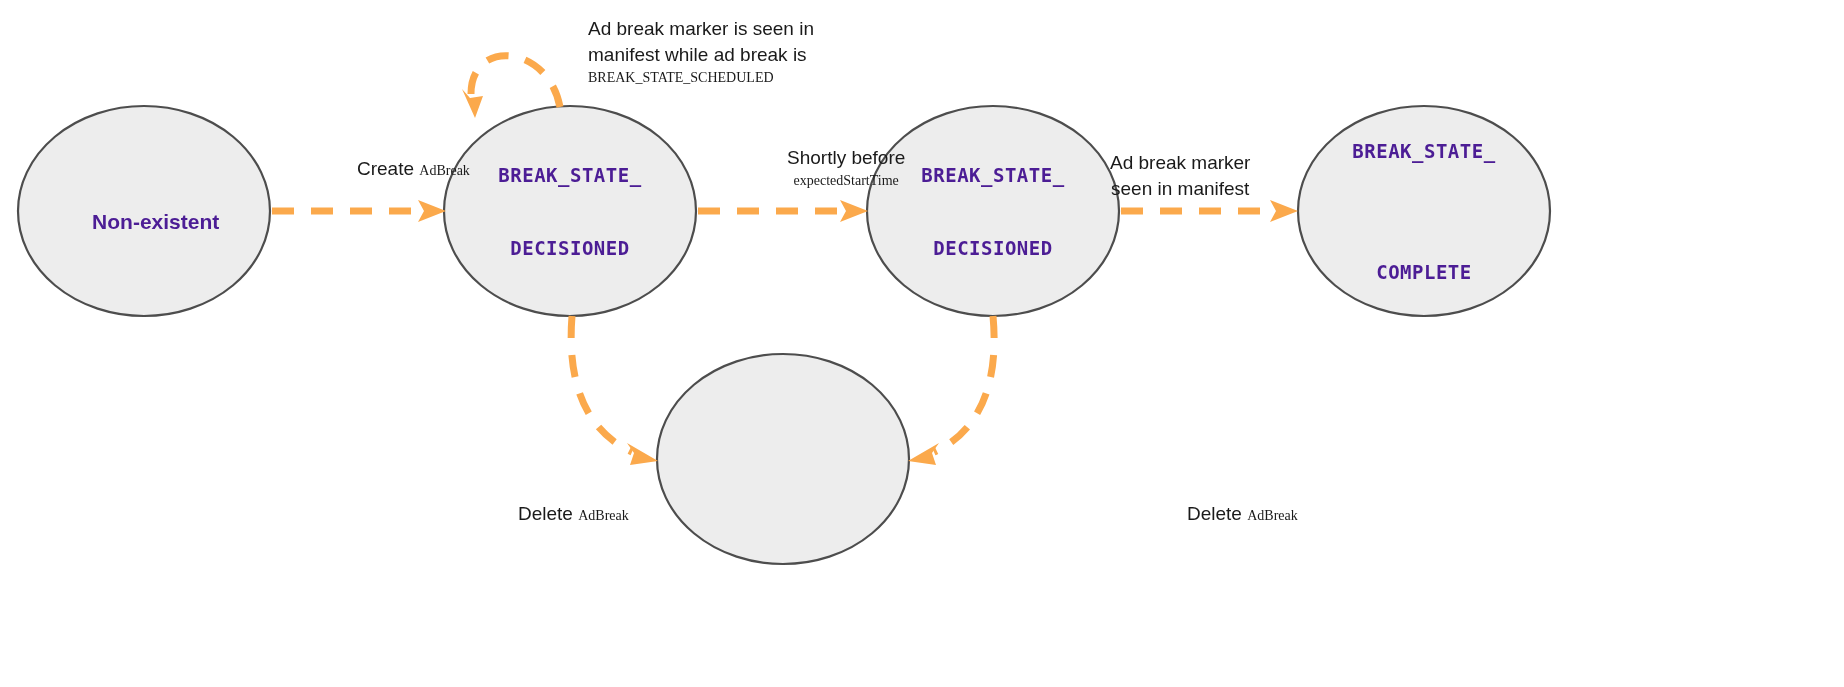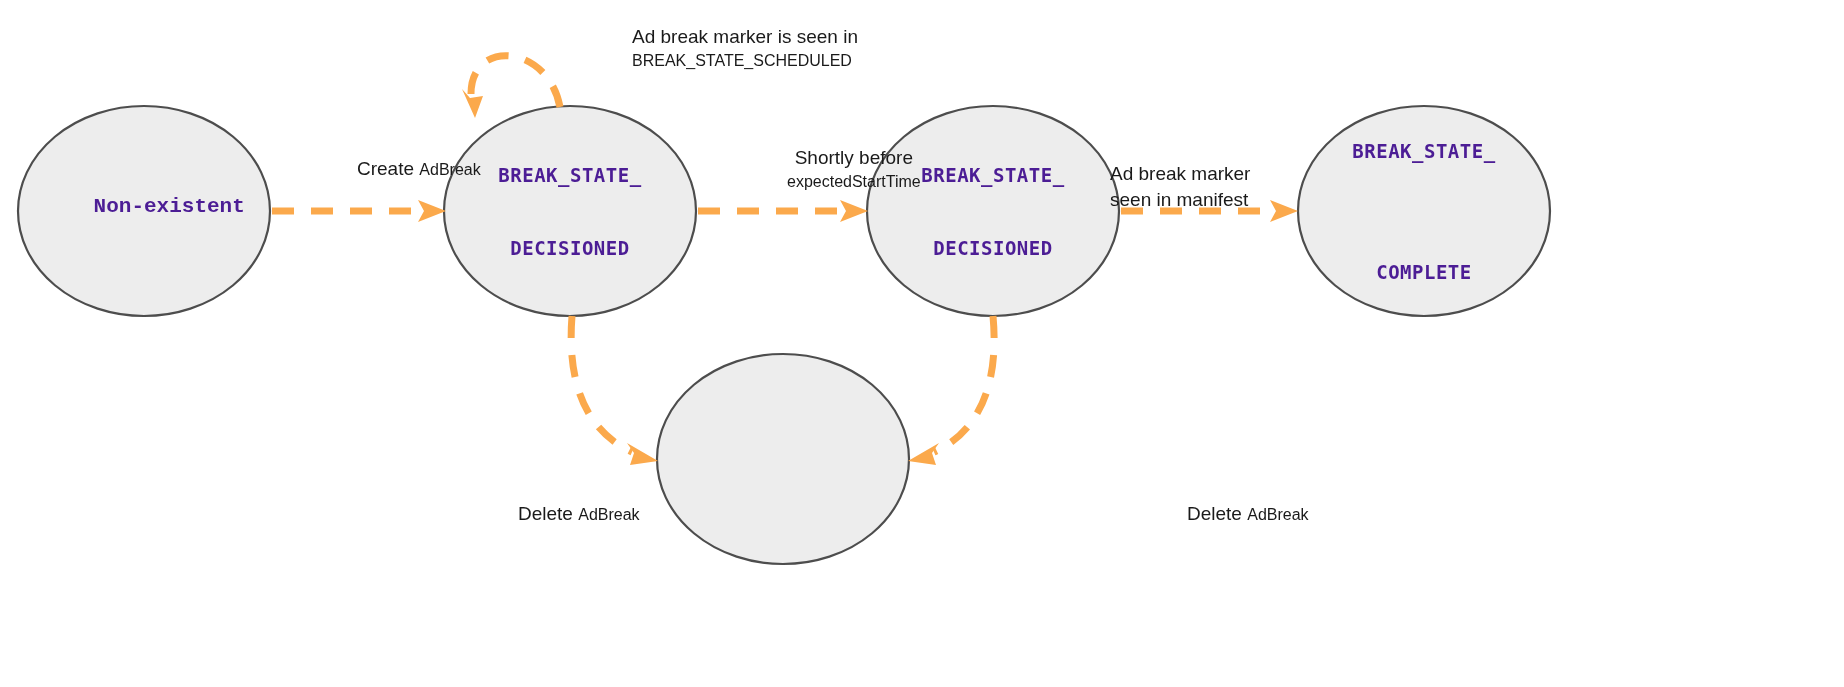--- a/index.html
+++ b/index.html
@@ -65,22 +65,22 @@
   .edge-label {
     position: absolute;
     color: #1a1a1a;
     font-family: "Liberation Sans", sans-serif;
     font-size: 19px;
     line-height: 1.38;
     white-space: nowrap;
     pointer-events: none;
   }
   .edge-label .code {
-    font-family: Liberation Sans, sans-serif;
-    font-size: 16px;
+    font-family: Liberation Serif, serif;
+    font-size: 14px;
   }
   .edge-label.lines { display: block; }
   .edge-label .ln { display: block; }
 </style>
 </head>
 <body>
 
 <div id="diagram-root">
 
   <svg class="canvas" viewBox="0 0 1844 687">
@@ -118,21 +118,21 @@
       <path class="edge-path" d="M 572 316 C 566 392 592 434 632 452"></path>
       <polygon class="arrow-head" points="658,461 627,443 634,453 630,465"></polygon>
     </g>
 
     <g>
       <path class="edge-path" d="M 993 316 C 1000 392 974 434 934 452"></path>
       <polygon class="arrow-head" points="908,461 939,443 932,453 936,465"></polygon>
     </g>
   </svg>
 
-  <div class="node-label sans" style="left:144px; top:207px;font-family:Liberation Mono, monospace;">
+  <div class="node-label sans" style="left:144px; top:222px;">
     <span class="ln">Non-existent</span>
   </div>
 
   <div class="node-label mono" style="left:570px; top:211px;">
     <span class="ln" style="display:block;">BREAK_STATE_</span>
     <span class="ln" style="display:block;">DECISIONED</span>
   </div>
 
   <div class="node-label mono" style="left:993px; top:211px;">
     <span class="ln" style="display:block;">BREAK_STATE_</span>
@@ -142,31 +142,32 @@
   <div class="node-label mono" style="left:1424px; top:211px;">
     <span class="ln" style="display:block;">BREAK_STATE_</span>
     <span class="ln" style="display:block;margin-top:48px;">COMPLETE</span>
   </div>
 
 
   <div class="edge-label" style="left:357px; top:156px;">
     <span>Create </span><span class="code">AdBreak</span>
   </div>
 
-  <div class="edge-label lines" style="left:588px; top:24px;margin-left:44px;">
+  <div class="edge-label lines" style="left:588px; top:16px;">
     <span class="ln">Ad break marker is seen in</span>
+    <span class="ln">manifest while ad break is</span>
     <span class="ln code">BREAK_STATE_SCHEDULED</span>
   </div>
 
   <div class="edge-label lines" style="left:787px; top:145px;text-align:center;">
     <span class="ln">Shortly before</span>
     <span class="ln code">expectedStartTime</span>
   </div>
 
-  <div class="edge-label lines" style="left:1110px; top:161px;">
+  <div class="edge-label lines" style="left:1110px; top:150px;text-align:center;">
     <span class="ln">Ad break marker</span>
     <span class="ln">seen in manifest</span>
   </div>
 
   <div class="edge-label" style="left:518px; top:501px;">
     <span>Delete </span><span class="code">AdBreak</span>
   </div>
 
   <div class="edge-label" style="left:1187px; top:501px;">
     <span>Delete </span><span class="code">AdBreak</span>

